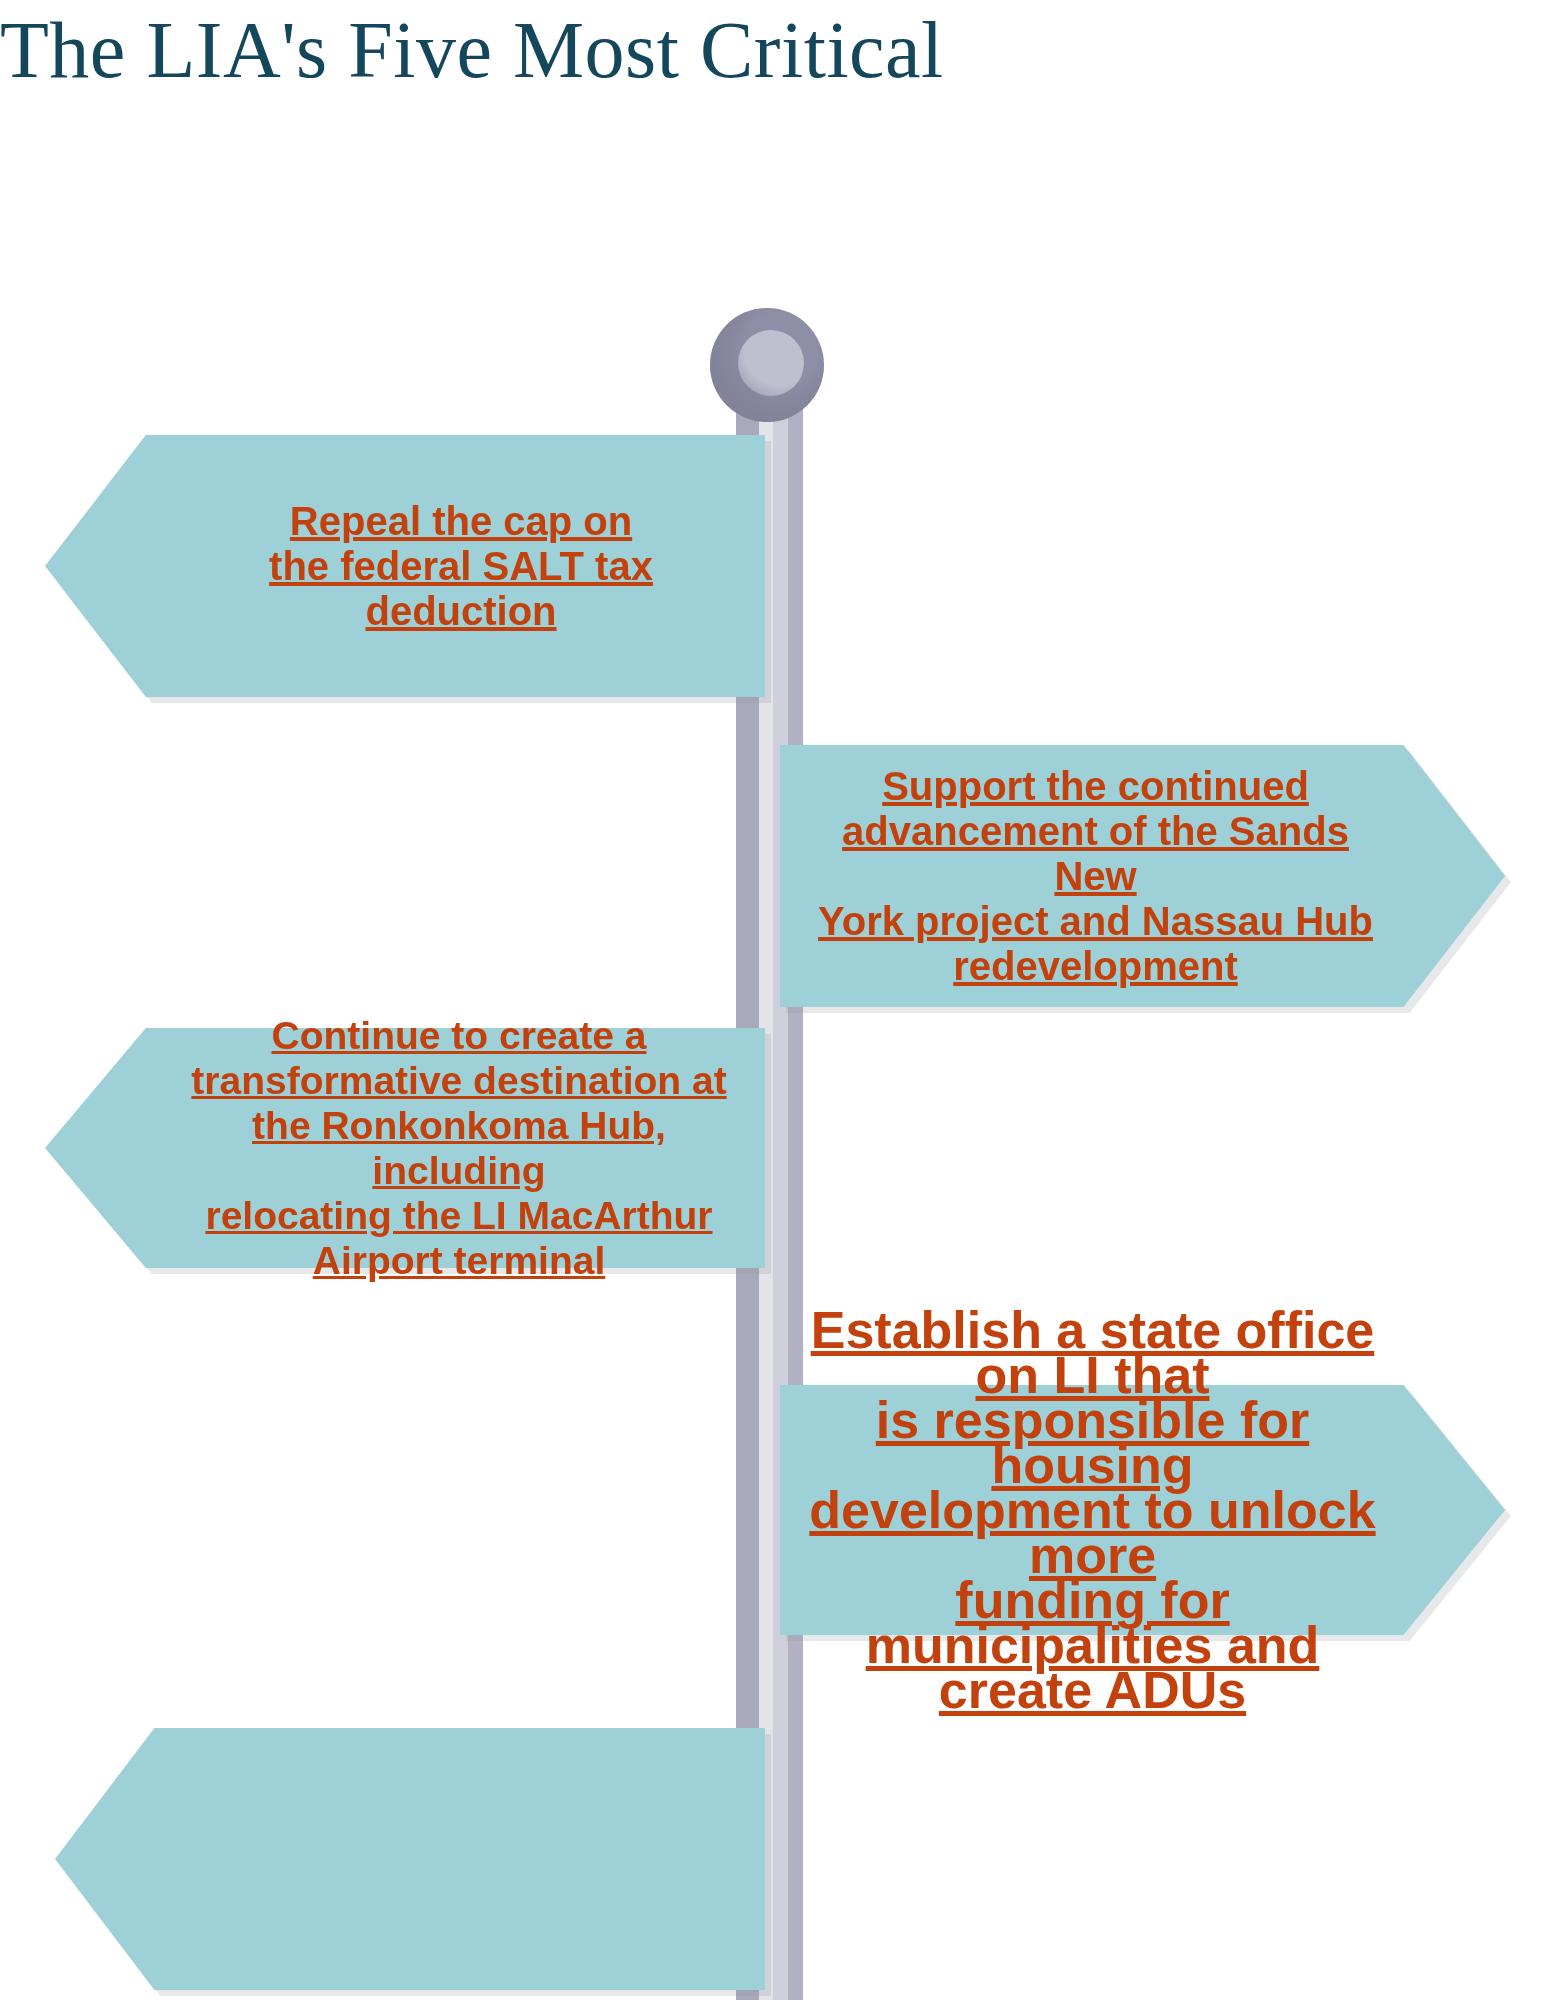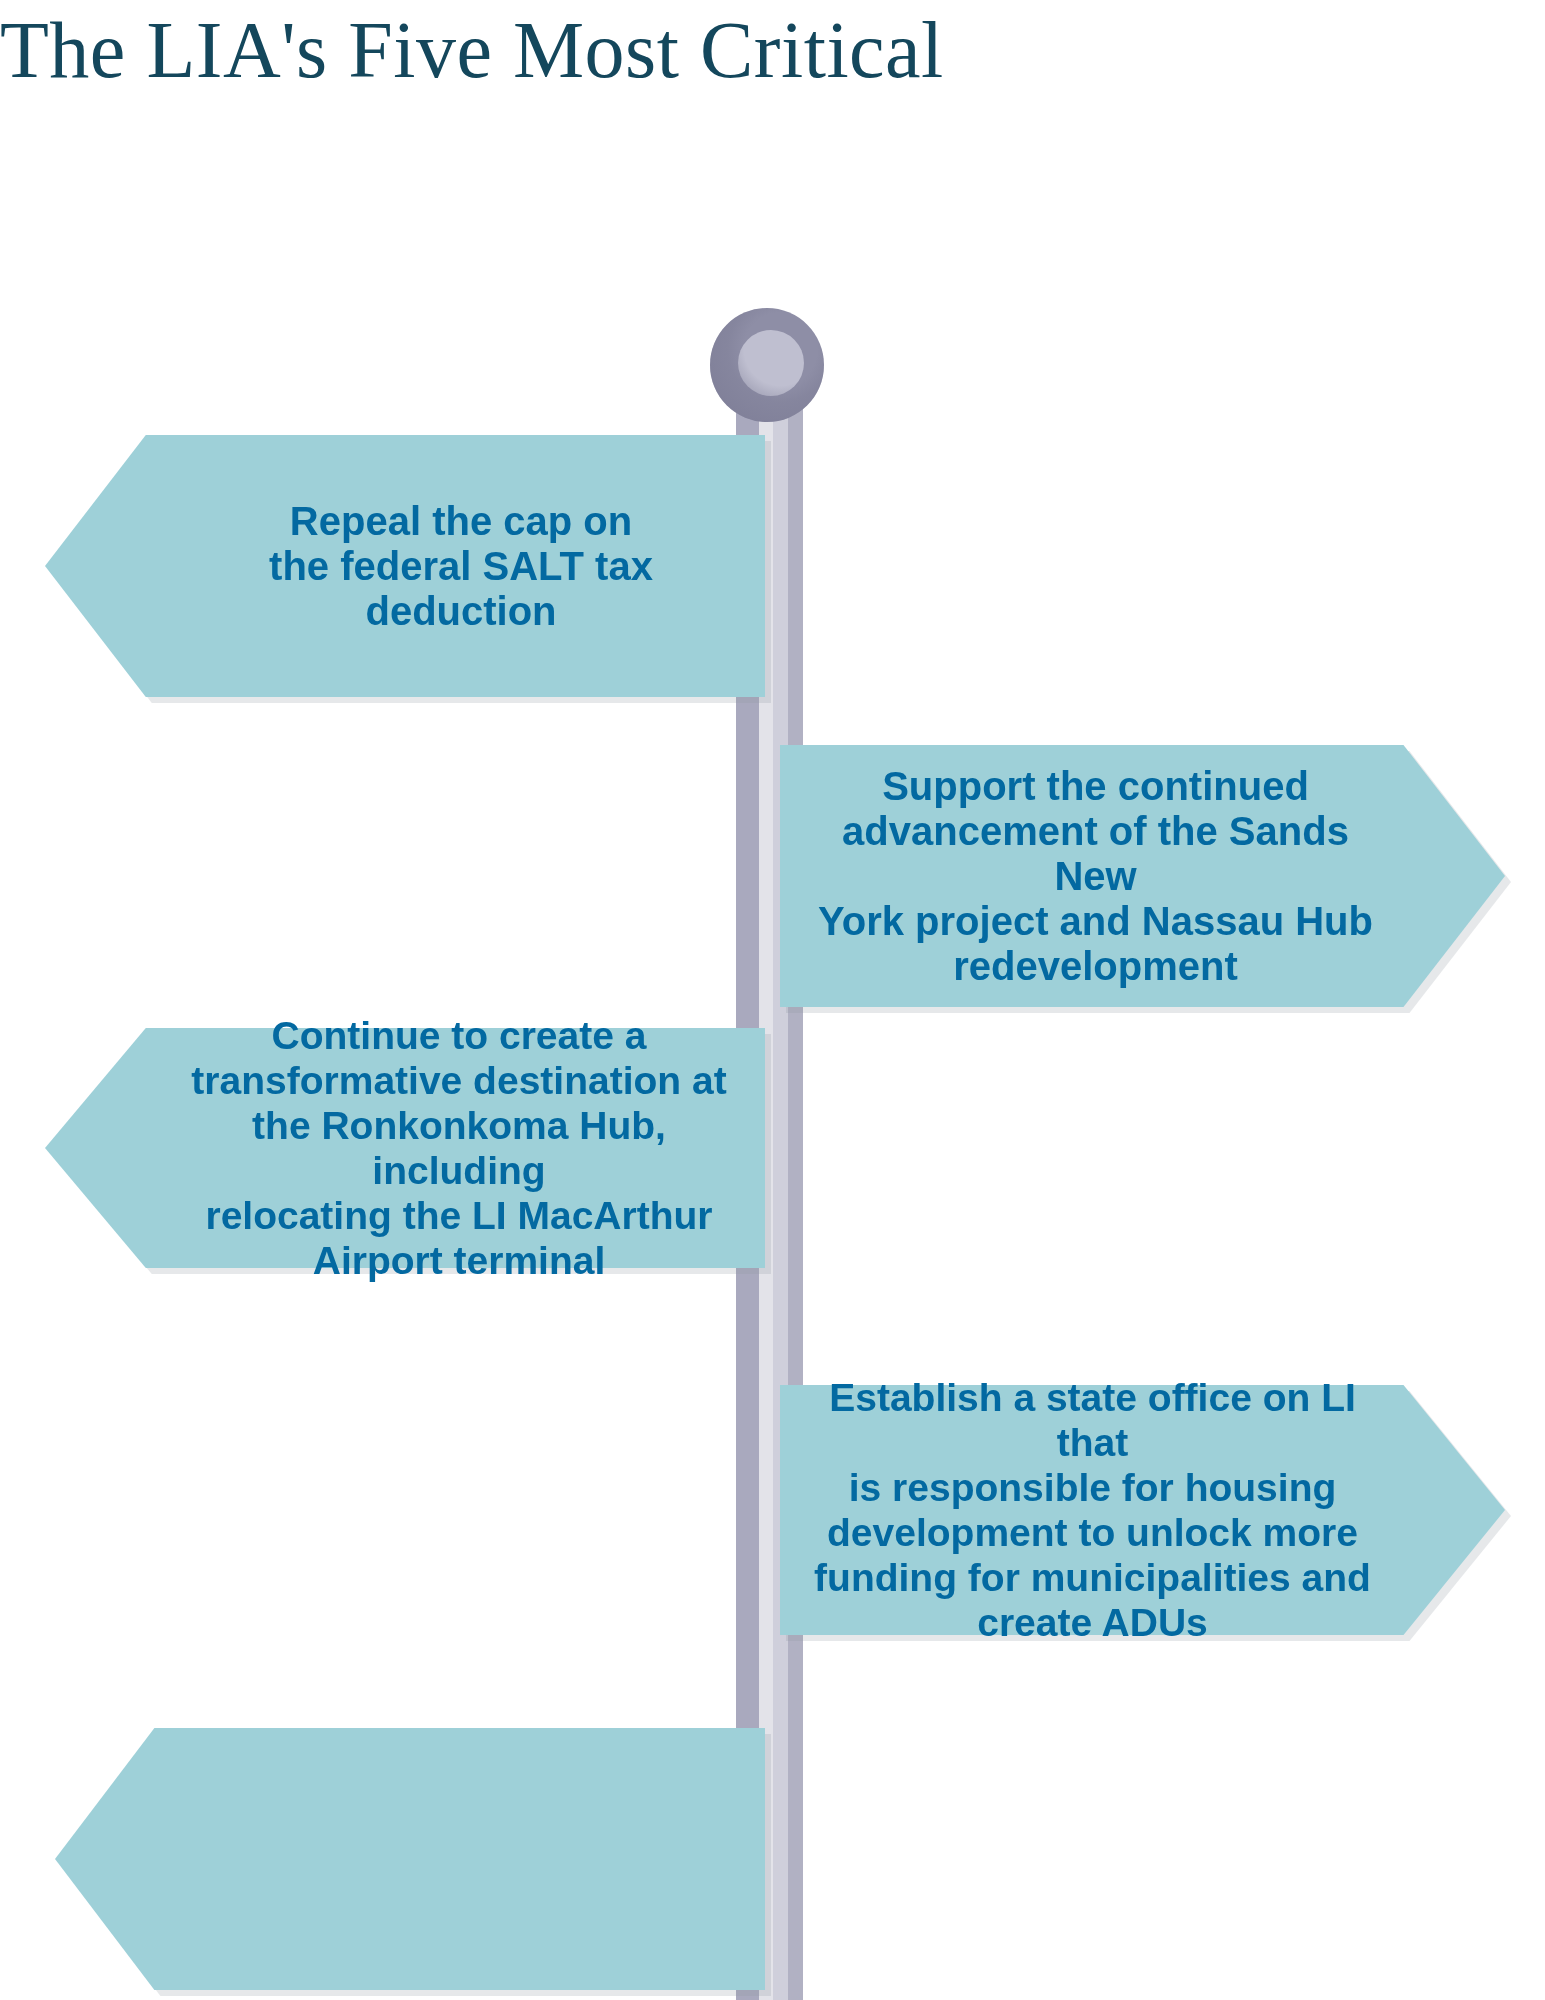--- a/index.html
+++ b/index.html
@@ -123,46 +123,47 @@
   }
   .sign.left .sign-shadow {
     clip-path: polygon(0% 50%, 14% 0%, 100% 0%, 100% 100%, 14% 100%);
   }
   .sign.right .sign-shadow {
     clip-path: polygon(0% 0%, 86% 0%, 100% 50%, 86% 100%, 0% 100%);
   }
   .sign-text {
     position: relative;
     z-index: 3;
-    color: #0369a1;
+    color: #c2410c;
     font-family: "Liberation Sans", sans-serif;
     font-weight: bold;
     font-size: 40px;
     line-height: 45px;
     text-align: center;
     white-space: pre-line;
     padding: 0 14px;
     width: 100%;
     box-sizing: border-box;
+    text-decoration: underline;
   }
 
   
   #sign-1 { left: 45px;  top: 435px;  width: 720px; height: 262px; }
   #sign-1 .sign-text { transform: translate(56px, 0px); width: calc(100% - 112px); }
 
   #sign-2 { left: 780px; top: 745px;  width: 725px; height: 262px; }
   #sign-2 .sign-text { transform: translate(-48px, 0px); width: calc(100% - 96px); padding-left: 16px; }
 
   #sign-3 { left: 45px;  top: 1028px; width: 720px; height: 240px; }
   #sign-3 .sign-text { transform: translate(54px, 0px); width: calc(100% - 108px); }
   #sign-3 .sign-text { font-size: 39px; line-height: 45px; }
 
   #sign-4 { left: 780px; top: 1385px; width: 725px; height: 250px; }
   #sign-4 .sign-text { transform: translate(-50px, 0px); width: calc(100% - 100px); }
-  #sign-4 .sign-text { font-size: 39px; line-height: 45px; }
+  #sign-4 .sign-text { font-size: 52px; line-height: 45px; }
 
   #sign-5 { left: 55px;  top: 1728px; width: 710px; height: 262px; }
   #sign-5 .sign-text { transform: translate(54px, 0px); width: calc(100% - 108px); }
 </style>
 </head>
 <body>
 
 <div id="poster">
 
   <div id="title-block">

